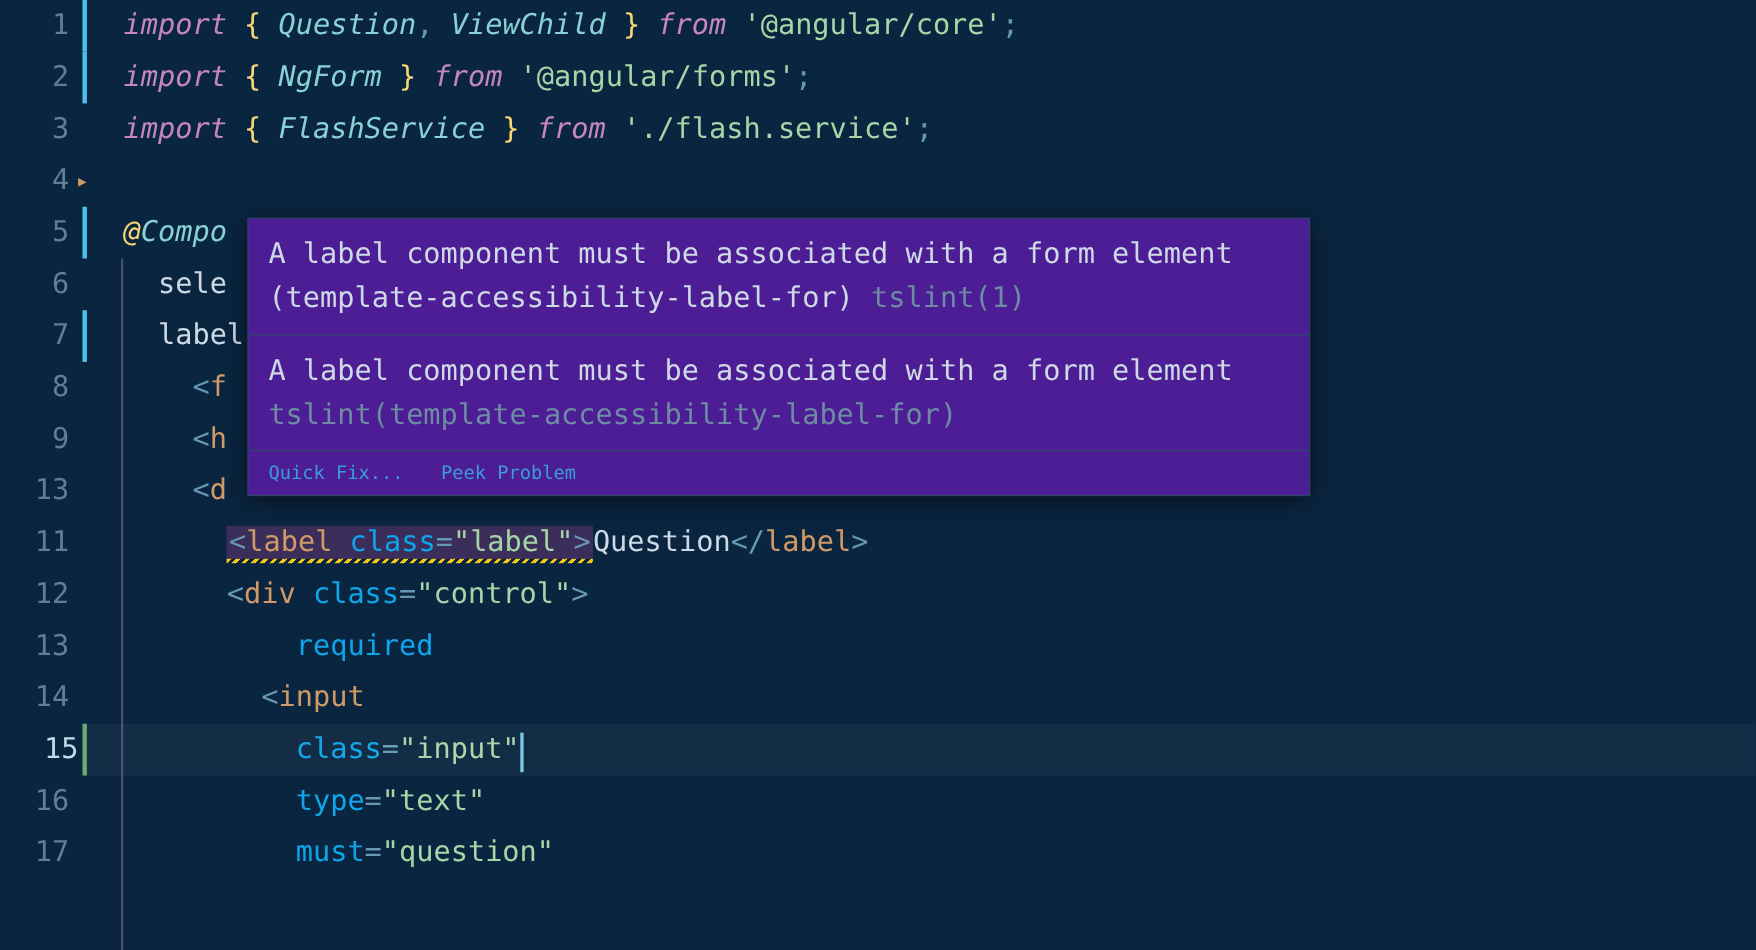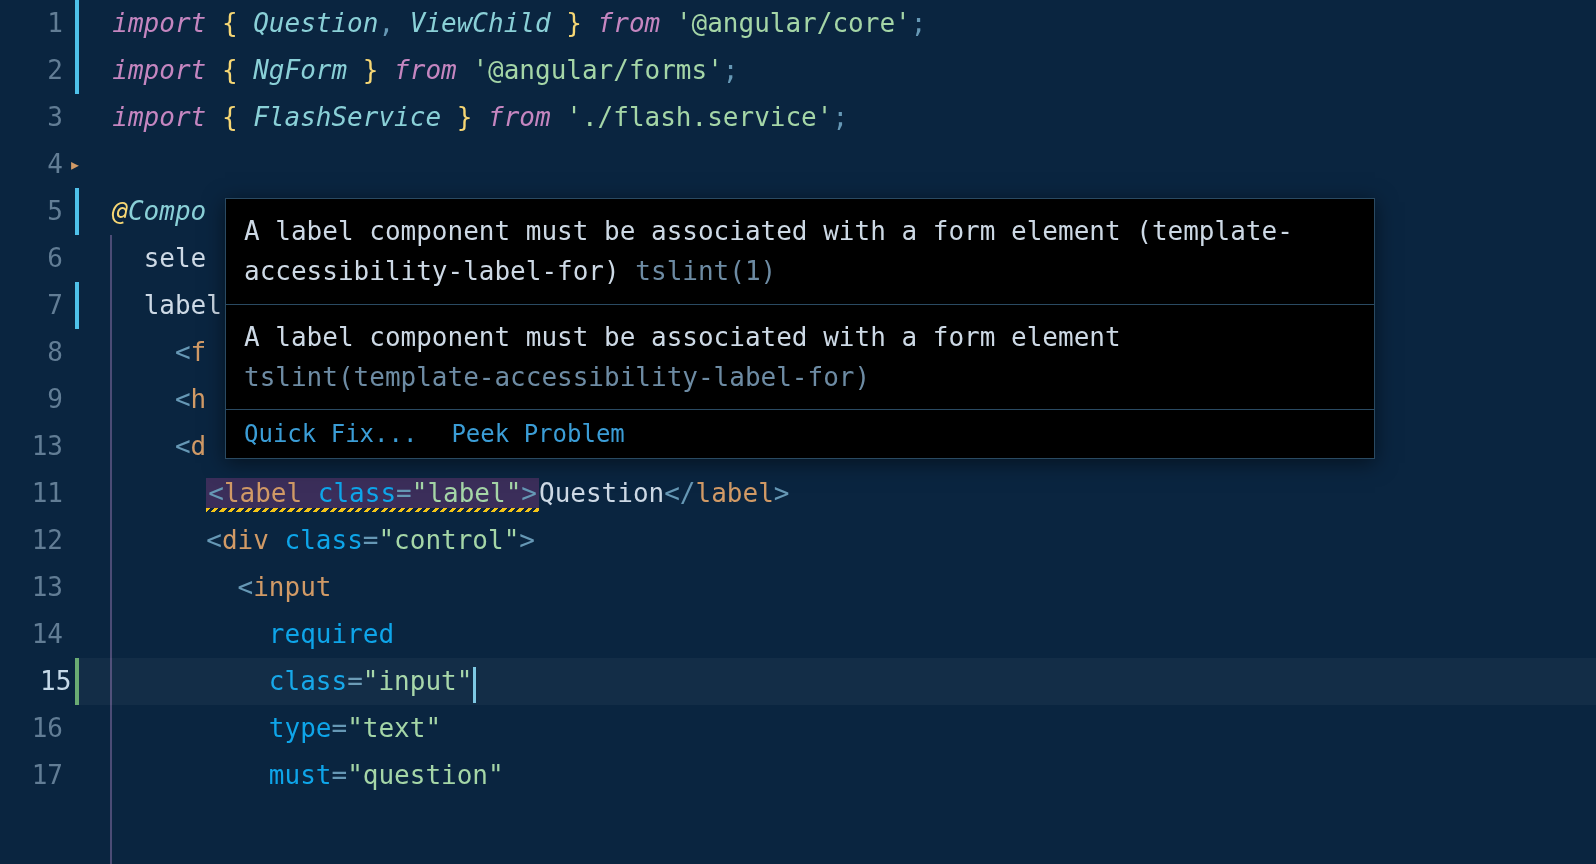--- a/index.html
+++ b/index.html
@@ -107,43 +107,43 @@
   background-image: repeating-linear-gradient(135deg, #f5c518 0, #f5c518 3px, transparent 3px, transparent 6px);
 }
 .underline-highlight {
   background: #3b2e5a;
   padding: 0 2px;
 }
 .tooltip {
   position: absolute;
   left: 225px;
   top: 198px;
-  width: 1150px;
-  background: #000000;
+  width: 966px;
+  background: #4c1d95;
   border: 1px solid #2a4a62;
   box-shadow: 0 4px 20px rgba(0,0,0,0.5);
   z-index: 10;
   font-family: 'Menlo', 'Monaco', monospace;
 }
 .tooltip-section {
   padding: 12px 18px;
   color: #cdd9e5;
   line-height: 1.55;
   font-size: 26px;
   border-bottom: 1px solid #2a4a62;
 }
 .tooltip-section .rule { color: #6d8ba3; }
 .tooltip-actions {
   padding: 10px 18px;
   display: flex;
   gap: 34px;
 }
 .tooltip-actions a {
   color: #3b9dd6;
-  font-size: 24px;
+  font-size: 17px;
   cursor: pointer;
 }
 </style>
 </head>
 <body>
 
 <div class="editor">
   <div class="gutter">
     <div class="ln">1</div>
     <div class="ln">2</div>
@@ -186,23 +186,23 @@
     <div class="line">      <span class="tag-angle">&lt;</span><span class="tag">f</span></div>
 
     <div class="line">      <span class="tag-angle">&lt;</span><span class="tag">h</span></div>
 
     <div class="line">      <span class="tag-angle">&lt;</span><span class="tag">d</span></div>
 
     <div class="line">        <span class="squiggle"><span class="underline-highlight"><span class="tag-angle">&lt;</span><span class="tag">label </span><span class="attr">class</span><span class="attr-eq">=</span><span class="str">"label"</span><span class="tag-angle">&gt;</span></span></span><span class="plain">Question</span><span class="tag-angle">&lt;/</span><span class="tag">label</span><span class="tag-angle">&gt;</span></div>
 
     <div class="line">        <span class="tag-angle">&lt;</span><span class="tag">div </span><span class="attr">class</span><span class="attr-eq">=</span><span class="str">"control"</span><span class="tag-angle">&gt;</span></div>
 
+    <div class="line">            <span class="attr">required</span></div>
+
     <div class="line">          <span class="tag-angle">&lt;</span><span class="tag">input</span></div>
-
-    <div class="line">            <span class="attr">required</span></div>
 
     <div class="line"><span class="active-line-bg"></span><span class="line-marker lm-green"></span>            <span class="attr">class</span><span class="attr-eq">=</span><span class="str">"input"</span><span class="cursor-bar"></span></div>
 
     <div class="line">            <span class="attr">type</span><span class="attr-eq">=</span><span class="str">"text"</span></div>
 
     <div class="line">            <span class="attr">must</span><span class="attr-eq">=</span><span class="str">"question"</span></div>
   </div>
 
   <div class="left-border-overlay"></div>
 

